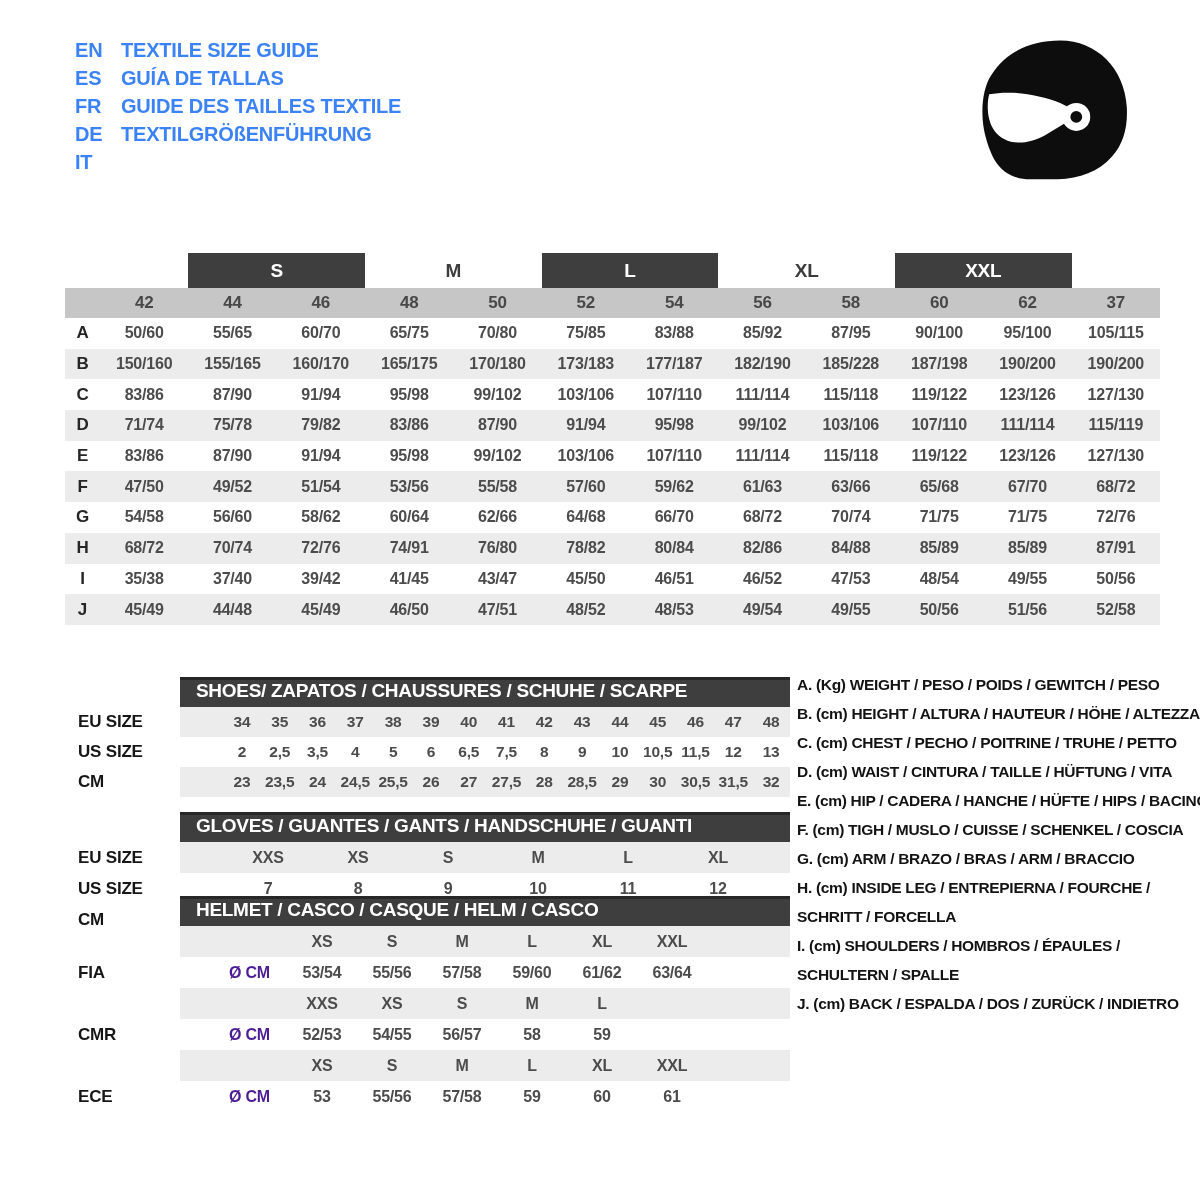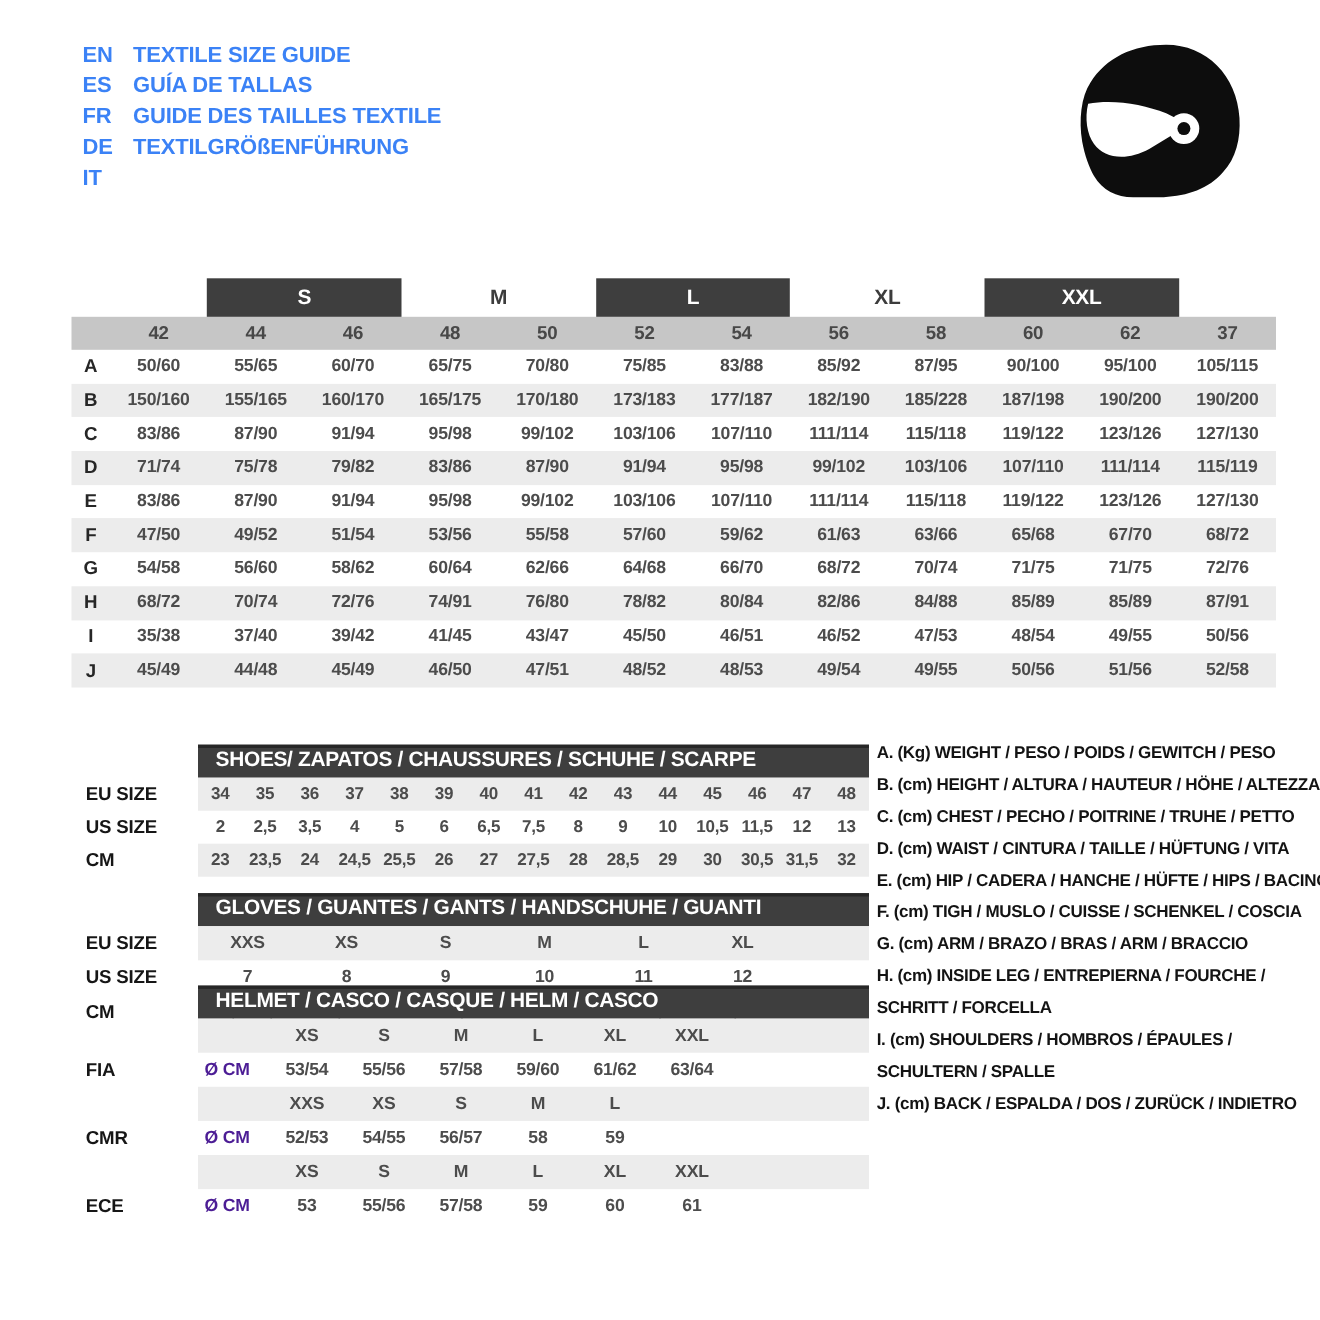--- a/index.html
+++ b/index.html
@@ -29,21 +29,21 @@
   .cell { display:flex; align-items:center; justify-content:center; font-size:16px; color:#4c4c4c; }
   .num { font-size:17px; color:#484848; }
   .m-row { height:30.7px; }
   .rows > div:nth-of-type(even) { background:#ececec; }
   .letter-cell { display:flex; align-items:center; justify-content:center; font-size:17px; color:#262626; }
   
   .subtable { position:absolute; left:65px; width:725px; }
   .sub-row { display:flex; height:30px; }
   .sub-row.h31 { height:31px; }
   .side { width:115px; display:flex; align-items:center; padding-left:13px; box-sizing:border-box; font-size:17px; color:#161616; }
-  .content { width:610px; box-sizing:border-box; }
+  .content { width:610px; box-sizing:border-box;padding-left:43px; }
   .bar { background:#3e3e3e; color:#fff; display:flex; font-size:19px; padding-left:16px; border-top:3px solid #272727; letter-spacing:-0.3px; }
   .stripe { background:#ececec; }
   .cols15 { display:grid; grid-template-columns:repeat(15,1fr); }
   .cols15 .cell { font-size:15.5px; }
   .cols6 { display:grid; grid-template-columns:repeat(6,90px) 1fr; }
   .helmgrid { display:grid; grid-template-columns:64px repeat(6,70px) 1fr; }
   .helmgrid .cell.first { justify-content:flex-start; padding-left:6px; color:#4c1d95; }
   
   .legend { position:absolute; left:797px; top:670px; width:412px; font-size:15.5px; line-height:29px; color:#131313; }
   .legend-line { white-space:pre-line; letter-spacing:-0.3px; }

